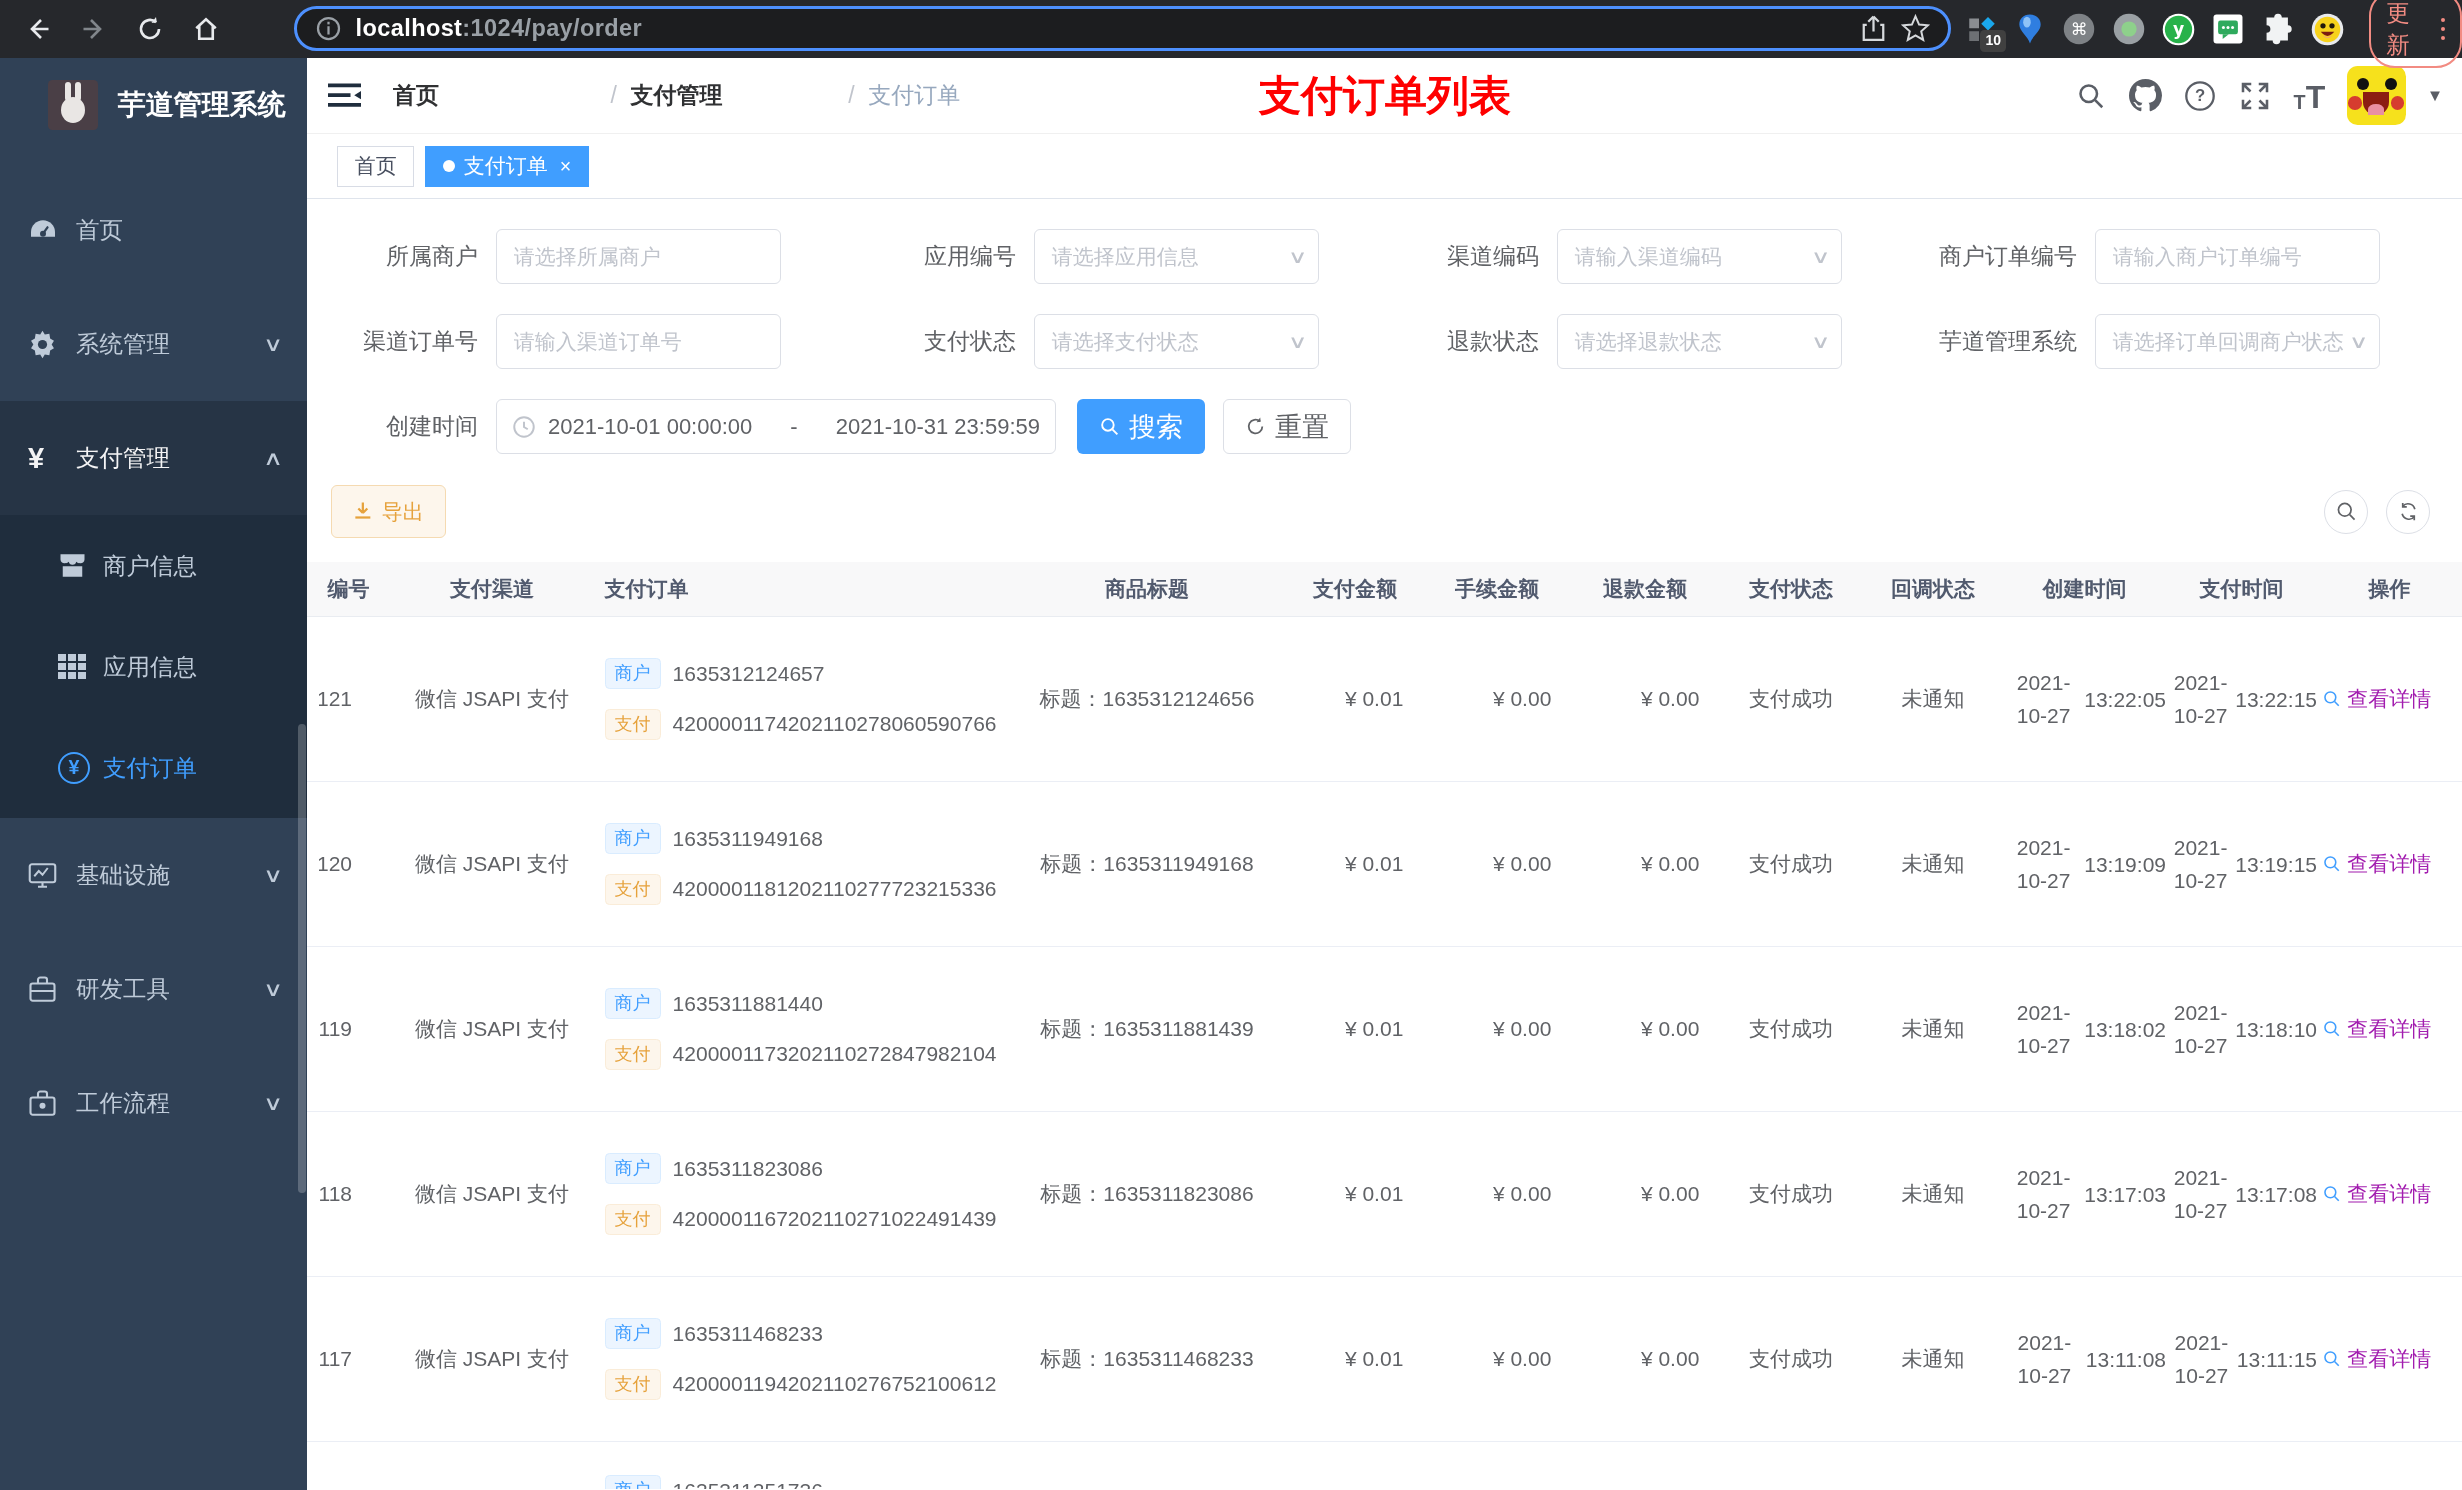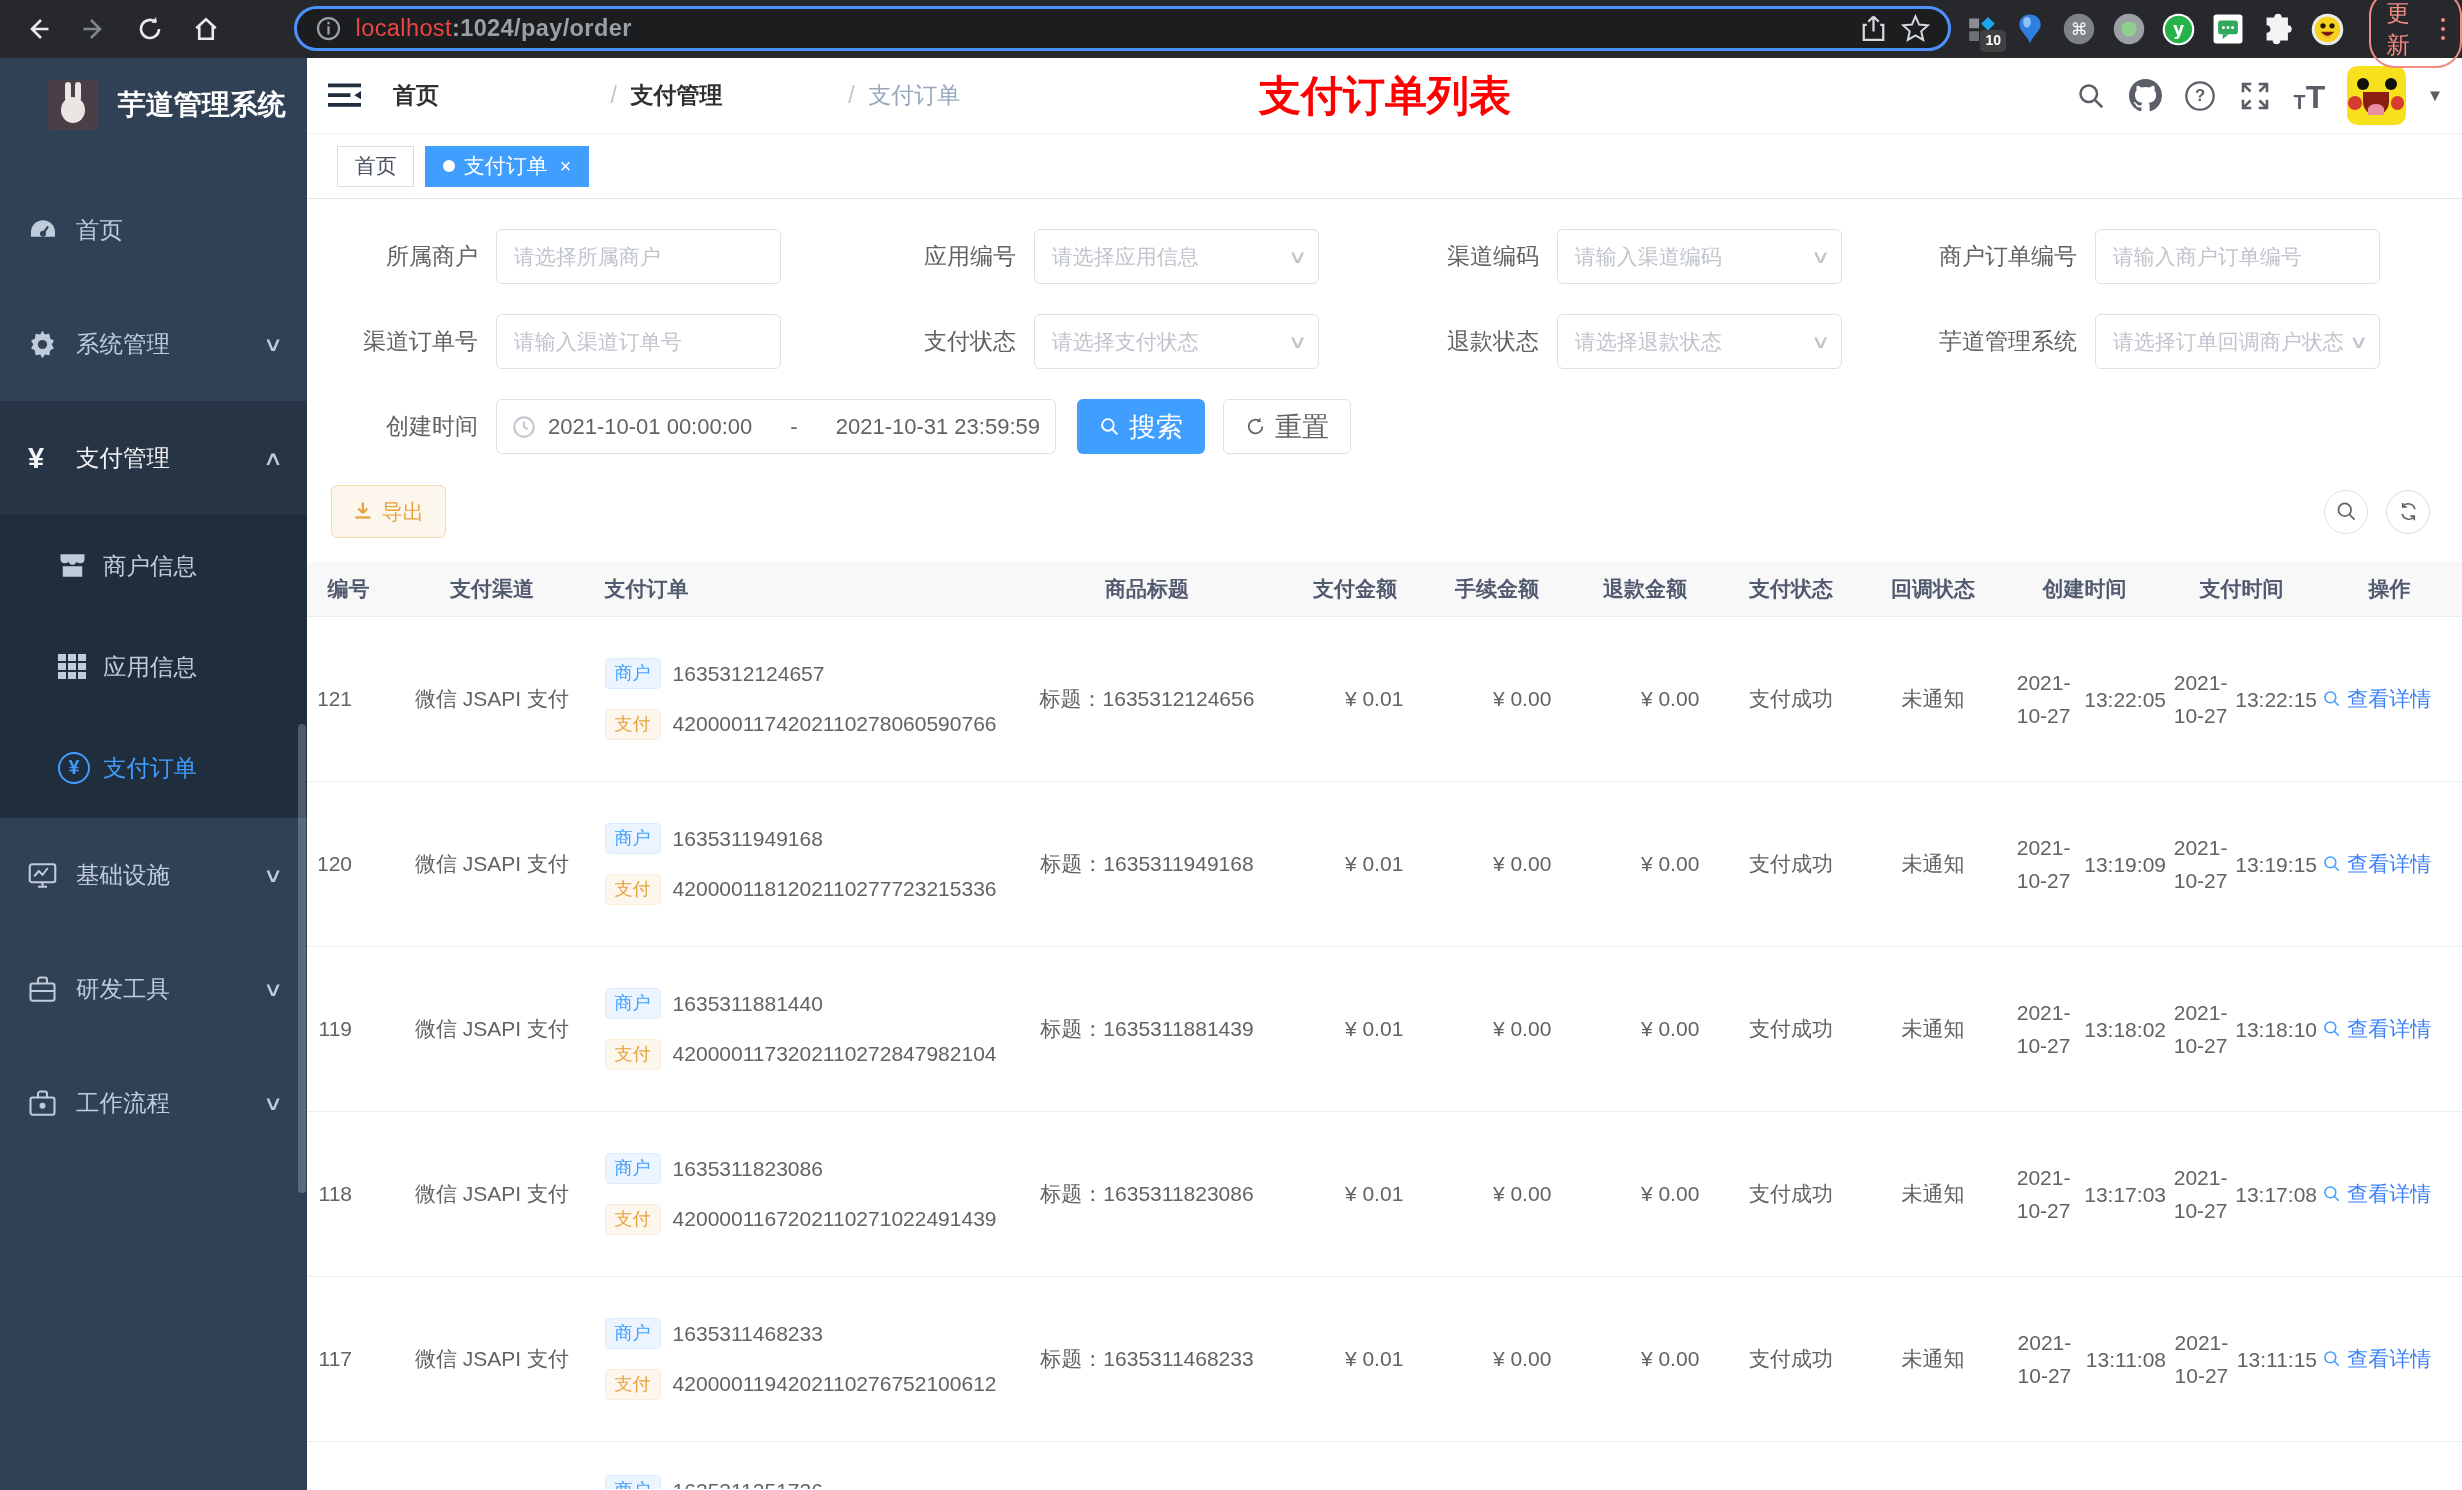--- a/index.html
+++ b/index.html
@@ -7,21 +7,21 @@
     font-family:"Liberation Sans","DejaVu Sans",sans-serif;color:#606266}
   svg{display:block}
 
   
   .chrome{position:absolute;left:0;top:0;width:2462px;height:58px;background:#26282c;
     display:flex;align-items:center;z-index:50}
   .chrome .navbtns{display:flex;align-items:center;gap:26px;padding-left:23px}
   .urlpill{position:absolute;left:294px;top:6px;width:1657px;height:45px;border-radius:24px;
     background:#1c1d1f;border:3px solid #4d90fe;display:flex;align-items:center;padding:0 18px;gap:13.6px}
   .urltext{font-size:23.5px;letter-spacing:0.4px;white-space:nowrap}
-  .urltext .host{color:#ef4444;font-weight:400}
+  .urltext .host{color:#ffffff;font-weight:700}
   .urltext .rest{color:#9aa0a6;font-weight:700}
   .pill-spacer{flex:1}
   .exts{position:absolute;left:1966px;top:0;height:58px;display:flex;align-items:center;gap:17.4px}
   .extico{width:33px;height:33px;position:relative;display:flex;align-items:center;justify-content:center}
   .badge10{position:absolute;right:-9px;bottom:-6px;background:#404040;color:#fff;font-size:14px;
     font-weight:700;border-radius:4.5px;padding:0.8px 5.3px;line-height:19.7px}
   .upd{display:flex;align-items:center;gap:10.6px;border:2.3px solid #f28b82;color:#f28b82;
     border-radius:26px;padding:5.3px 15px;font-size:23.5px;margin-left:7.6px}
   .vdots{display:flex;flex-direction:column;gap:4.5px}
   .vdots i{width:4.5px;height:4.5px;border-radius:50%;background:#f28b82}
@@ -118,21 +118,21 @@
   .tr{display:flex;height:165px;border-bottom:1.5px solid #ebeef5;align-items:center;background:#fff}
   .td.c0 .idclip{display:inline-block;width:33px;overflow:hidden;direction:rtl;white-space:nowrap;margin-right:26px}
   .td.c2{flex-direction:column;align-items:flex-start;justify-content:center;gap:19.7px;padding-left:10.6px}
   .oline{display:flex;align-items:center;gap:12px;white-space:nowrap}
   .tag{font-size:18px;padding:3px 9px;border-radius:4.5px;border:1.5px solid;line-height:23px}
   .tag-m{color:#409eff;background:#ecf5ff;border-color:#d9ecff}
   .tag-p{color:#e6a23c;background:#fdf6ec;border-color:#faecd8}
   .td.c4,.td.c5,.td.c6{justify-content:flex-end;padding-right:19.7px}
   .td.c9,.td.c10{flex-direction:row;line-height:33px}
   .td.c11{justify-content:flex-start;padding-left:4.5px}
-  .detail{color:#3b82f6;display:flex;align-items:center;gap:6px;cursor:pointer;white-space:nowrap}
+  .detail{color:#a21caf;display:flex;align-items:center;gap:6px;cursor:pointer;white-space:nowrap}
   .tr.partial{border-bottom:0;align-items:flex-start}
   .tr.partial .td.c2{padding-top:33px;justify-content:flex-start}
 </style>
 </head>
 <body>
 
 <div class="chrome">
   <div class="navbtns">
     <span>
         <svg width="30" height="30" viewBox="0 0 40 40">

